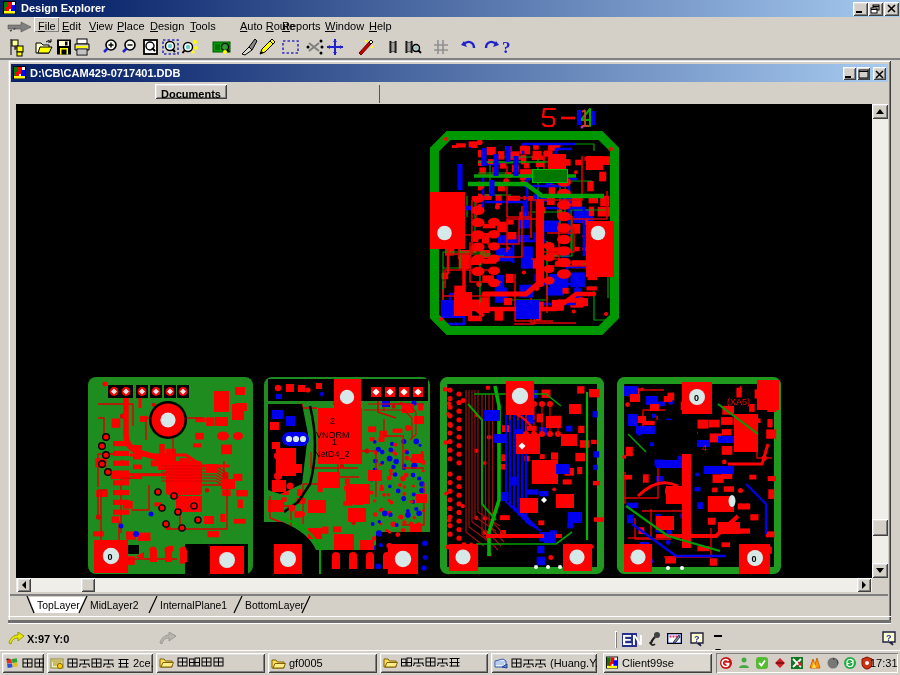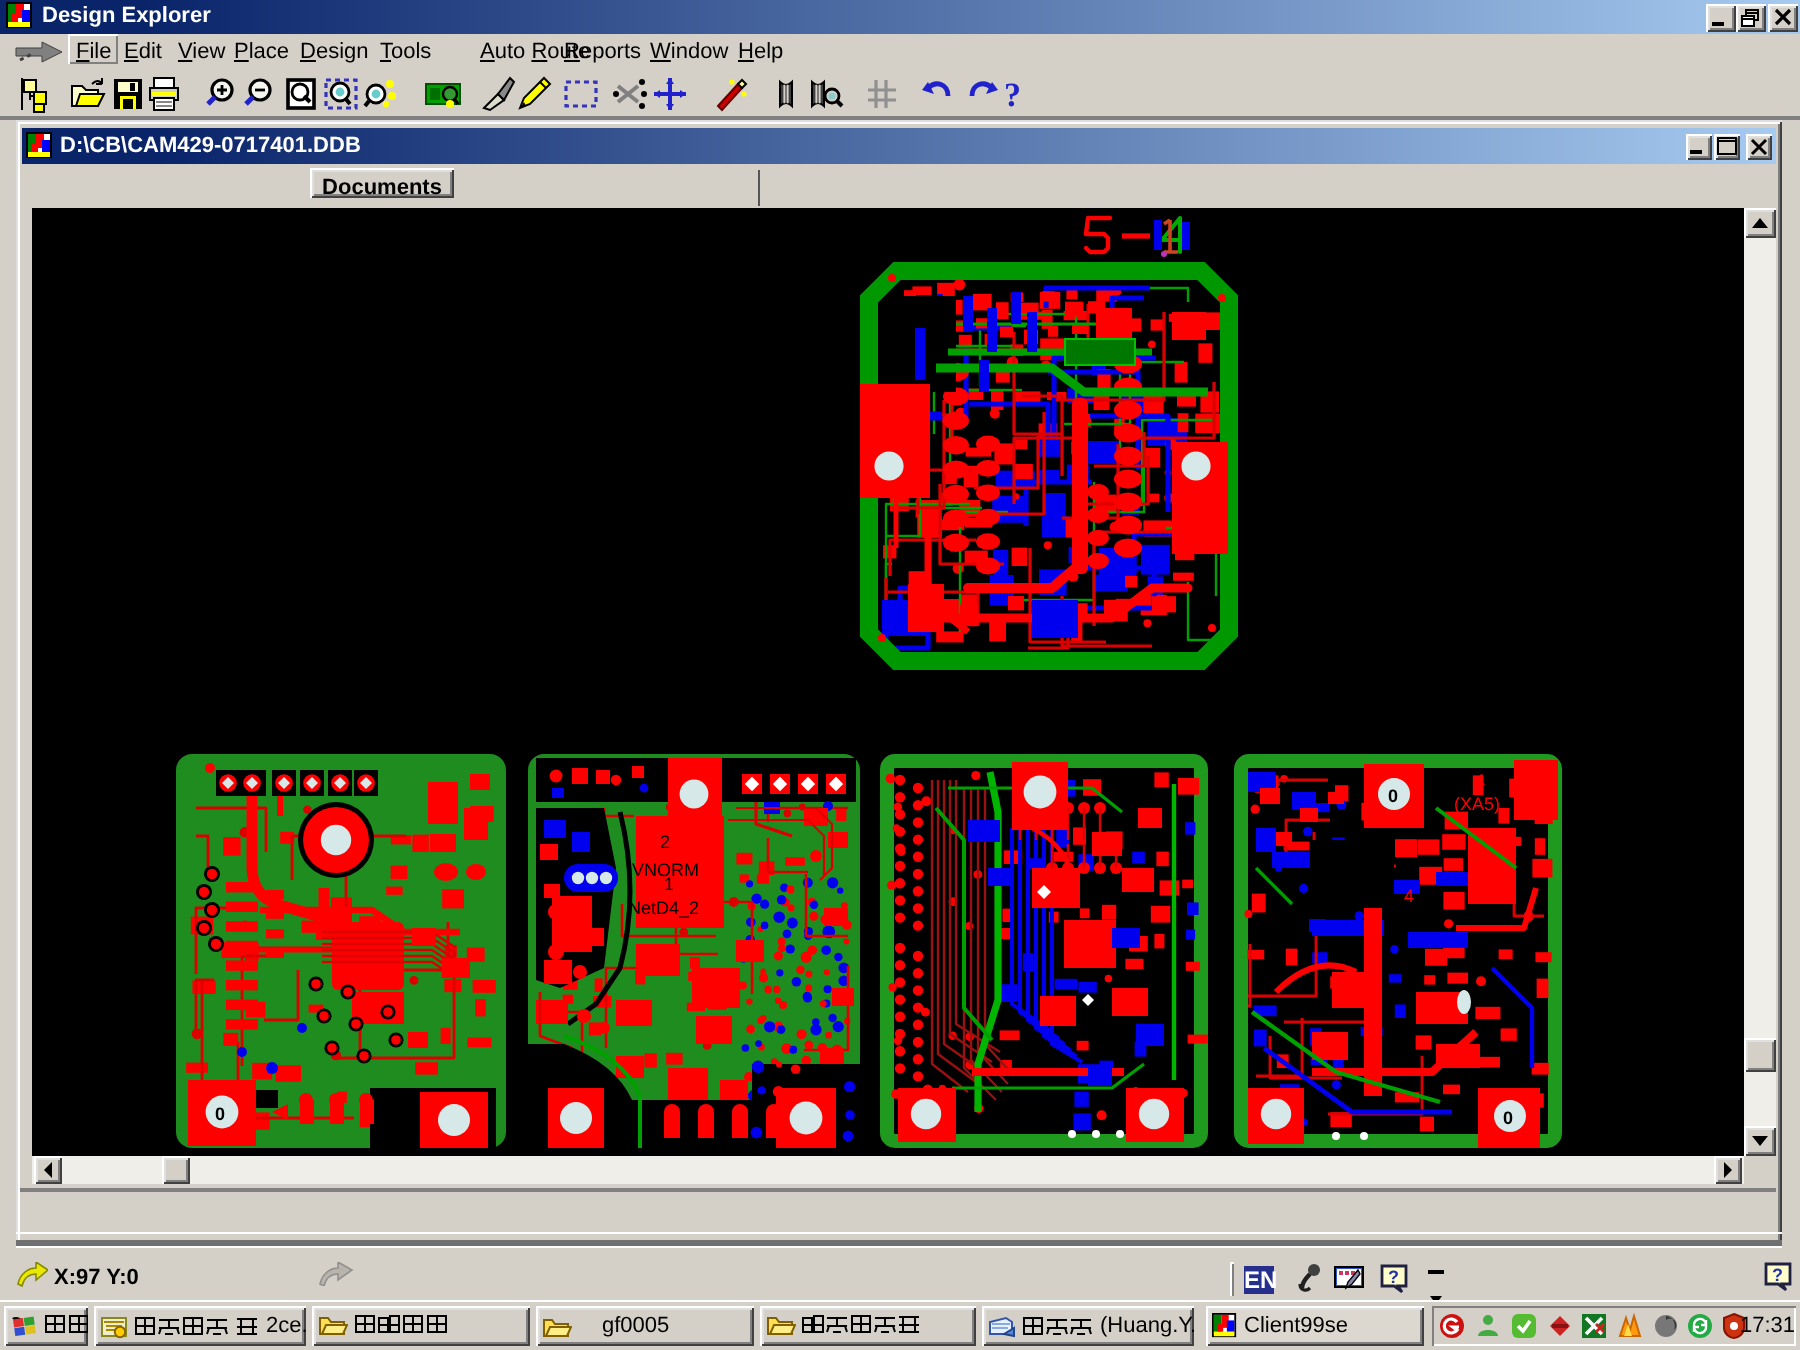--- a/index.html
+++ b/index.html
@@ -1230,32 +1230,45 @@
     <div class="abs" style="left:16px;top:578px;width:856px;height:14px;background:#f0eee8"></div>
     <div class="abs btn" style="left:17px;top:578px;width:14px;height:14px"><svg width="14" height="14">
         <path d="M5 7 L9 3 L9 11 Z" fill="#000"></path>
       </svg></div>
     <div class="abs btn" style="left:857px;top:578px;width:14px;height:14px"><svg width="14" height="14">
         <path d="M9 7 L5 3 L5 11 Z" fill="#000"></path>
       </svg></div>
     <div class="abs btn" style="left:81px;top:578px;width:14px;height:14px"></div>
     <div class="abs" style="left:872px;top:578px;width:16px;height:14px;background:#d4d0c8"></div>
     <div class="abs" style="left:10px;top:594px;width:878px;height:2px;background:#808080"></div>
+    <div class="abs" style="left:10px;top:596px;width:878px;height:20px;background:#d4d0c8"><svg width="320" height="20" viewBox="0 0 320 20">
+<rect x="0" y="0" width="320" height="20" fill="#d4d0c8"></rect>
+<polygon points="19,1 75,1 68,17 25,17" fill="#ffffff"></polygon>
+<path d="M17 0 L24 17" stroke="#000" stroke-width="1.2" fill="none"></path>
+<path d="M77 0 L69 17" stroke="#000" stroke-width="1.2" fill="none"></path>
+<path d="M147 0 L139 17" stroke="#000" stroke-width="1.2" fill="none"></path>
+<path d="M232 0 L224 17" stroke="#000" stroke-width="1.2" fill="none"></path>
+<path d="M300 0 L292 17" stroke="#000" stroke-width="1.2" fill="none"></path>
+<text x="27" y="13" font-size="10.4" fill="#000">TopLayer</text>
+<text x="80" y="13" font-size="10.4" fill="#000">MidLayer2</text>
+<text x="150" y="13" font-size="10.4" fill="#000">InternalPlane1</text>
+<text x="235" y="13" font-size="10.4" fill="#000">BottomLayer</text>
+</svg></div>
     <div class="abs" style="left:8px;top:616px;width:883px;height:1px;background:#fff"></div>
     <div class="abs" style="left:8px;top:620px;width:883px;height:3px;background:#707070"></div>
     <div class="abs" style="left:8px;top:623px;width:883px;height:1px;background:#fff"></div>
     <div class="abs" style="left:8px;top:631px;width:16px;height:13px"><svg width="16" height="13" viewBox="0 0 16 13">
         <path d="M1 11 C2 6 6 3 10 3 L10 0 L16 4 L10 9 L10 6 C6 6 4 8 3 12 Z" fill="#e8e800" stroke="#888800" stroke-width="0.8"></path>
       </svg></div>
     <div class="abs" style="left:27px;top:633px;font-size:11px;font-weight:bold;color:#000">X:97 Y:0</div>
     <div class="abs" style="left:159px;top:630px;width:18px;height:12px"><svg width="18" height="12" viewBox="0 0 18 12">
         <path d="M1 11 C2 6 6 3 10 3 L10 0 L17 4 L10 9 L10 6 C6 6 4 8 3 12 Z" fill="#b8b4ac" stroke="#909090" stroke-width="0.8"></path>
       </svg></div>
     <div class="abs r1" style="left:615px;top:631px;width:2px;height:17px"></div>
-    <div class="abs" style="left:622px;top:633px;width:15px;height:14px;background:#26308c;color:#fff;font-size:12px;font-weight:bold;text-align:center;line-height:14px">EN</div>
+    <div class="abs" style="left:622px;top:633px;width:15px;height:14px;background:#26308c;color:#fff;font-size:15px;font-weight:bold;text-align:center;line-height:14px">EN</div>
     <div class="abs" style="left:648px;top:631px;width:14px;height:16px"><svg width="14" height="16" viewBox="0 0 14 16">
         <circle cx="9" cy="4" r="3" fill="#404040"></circle>
         <path d="M7 6 C4 9 3 11 3 13" stroke="#202020" stroke-width="2.2" fill="none"></path>
         <path d="M2 11 C2 14 5 15 7 13" stroke="#202020" stroke-width="1.6" fill="none"></path>
       </svg></div>
     <div class="abs" style="left:667px;top:632px;width:15px;height:14px"><svg width="15" height="14" viewBox="0 0 15 14">
         <rect x="0.5" y="1.5" width="14" height="10" fill="#3355cc" stroke="#000"></rect>
         <rect x="1.5" y="2.5" width="12" height="8" fill="#fff"></rect>
         <rect x="2.5" y="3.5" width="2" height="2" fill="#cc3366"></rect>
         <rect x="5.5" y="3.5" width="2" height="2" fill="#cc3366"></rect>
@@ -1351,21 +1364,21 @@
             <path d="M25.0 6.0 h9 M29.5 2 v8"></path>
           </g>
           <g stroke="#000" stroke-width="1" fill="none">
             <rect x="37.0" y="2" width="9" height="8"></rect>
             <path d="M37.0 6.0 h9 M41.5 2 v8"></path>
           </g>
         </svg>
       </div>
     </div>
     <div class="abs btn" style="left:268px;top:653px;width:109px;height:20px;background:#d4d0c8;white-space:nowrap;overflow:hidden">
-      <div style="position:absolute;left:3px;top:3px;display:flex;align-items:center;gap:15px">
+      <div style="position:absolute;left:3px;top:3px;display:flex;align-items:center;gap:3px">
         <svg width="15" height="13" viewBox="0 0 15 13">
           <path d="M1 11 L1 3 L5 3 L6.5 5 L13 5 L13 11 Z" fill="#ffdd55" stroke="#806000"></path>
           <path d="M2 11 L4 6.5 L14.5 6.5 L12.5 11 Z" fill="#ffee88" stroke="#806000"></path>
         </svg>
         <span style="font-size:11px;line-height:14px">gf0005</span>
       </div>
     </div>
     <div class="abs btn" style="left:380px;top:653px;width:108px;height:20px;background:#d4d0c8;white-space:nowrap;overflow:hidden">
       <div style="position:absolute;left:3px;top:3px;display:flex;align-items:center;gap:3px">
         <svg width="15" height="13" viewBox="0 0 15 13">

